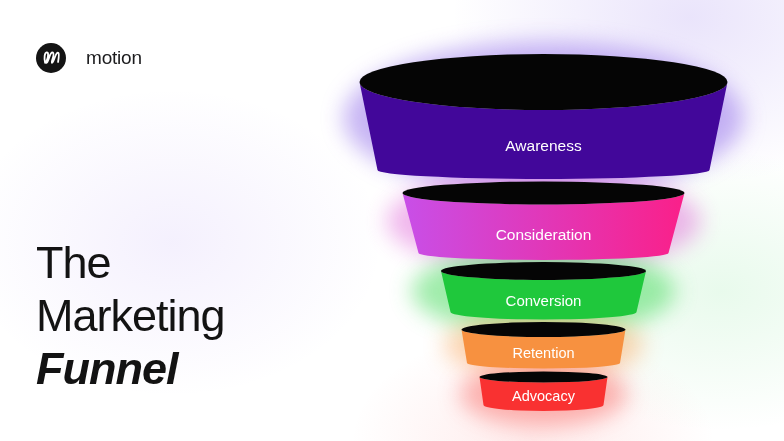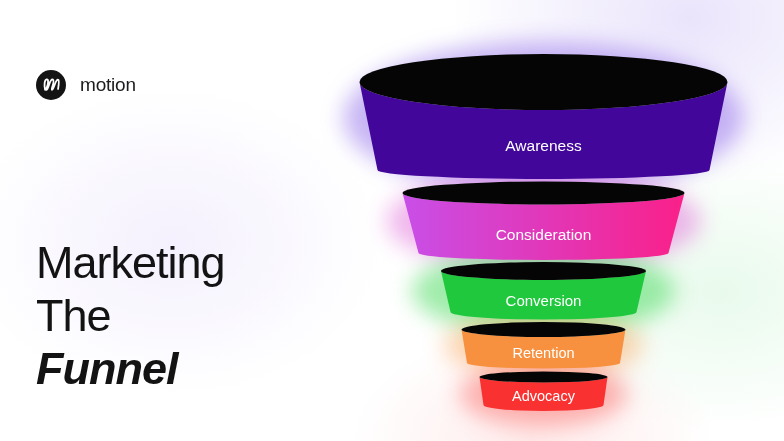--- a/index.html
+++ b/index.html
@@ -10,21 +10,21 @@
   }
   
   .bg-wash{
     position:absolute;inset:0;pointer-events:none;
     background:
       radial-gradient(340px 240px at 88% 4%,  rgba(124,88,232,0.16), rgba(124,88,232,0) 70%),
       radial-gradient(300px 220px at 22% 55%, rgba(150,110,240,0.10), rgba(150,110,240,0) 70%),
       radial-gradient(300px 200px at 92% 66%, rgba(70,215,100,0.12), rgba(70,215,100,0) 70%),
       radial-gradient(260px 160px at 68% 100%,rgba(250,90,90,0.12),  rgba(250,90,90,0) 70%);
   }
-  .logo{position:absolute;left:36px;top:43px;display:flex;align-items:center;gap:14px;margin-top:27px;}
+  .logo{position:absolute;left:36px;top:43px;display:flex;align-items:center;gap:20px;}
   .logo-circle{width:30px;height:30px;border-radius:50%;background:#141414;
     display:flex;align-items:center;justify-content:center;}
   .logo-word{font-size:19px;font-weight:500;color:#1c1c1e;letter-spacing:-0.2px;}
   .title{position:absolute;left:36px;top:236px;color:#131313;
     font-size:45px;line-height:53px;letter-spacing:-1px;font-weight:500;}
   .title .bold{font-weight:800;font-style:italic;}
   .funnel-svg{position:absolute;left:0;top:0;}
   .stage-label{font-family:"Liberation Sans","DejaVu Sans",sans-serif;font-weight:500;}
 </style>
 </head>
@@ -89,16 +89,16 @@
                C 9.9,18.7 9.0,20.3 9.6,20.6 C 10.4,21.0 12.0,17.0 13.2,13.4
                C 14.4,9.9 15.8,8.0 17.2,8.8 C 18.6,9.6 17.6,13.6 16.6,16.8
                C 16.0,18.8 15.6,20.4 16.3,20.6 C 17.2,20.9 18.6,16.6 19.8,13.2
                C 21.0,9.8 22.4,8.2 23.6,9.2 C 24.6,10.0 24.0,14.2 23.2,19.6" fill="none" stroke="#ffffff" stroke-width="2.1" stroke-linecap="round" stroke-linejoin="round"></path>
     </svg>
   </div>
   <span class="logo-word">motion</span>
 </div>
 
 <div class="title">
+  <div>The</div>
   <div>Marketing</div>
-  <div>The</div>
   <div class="bold">Funnel</div>
 </div>
 
 </body></html>

